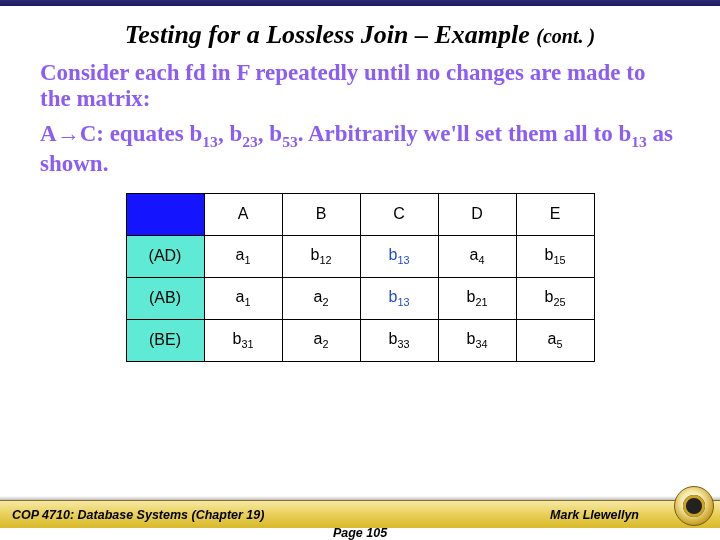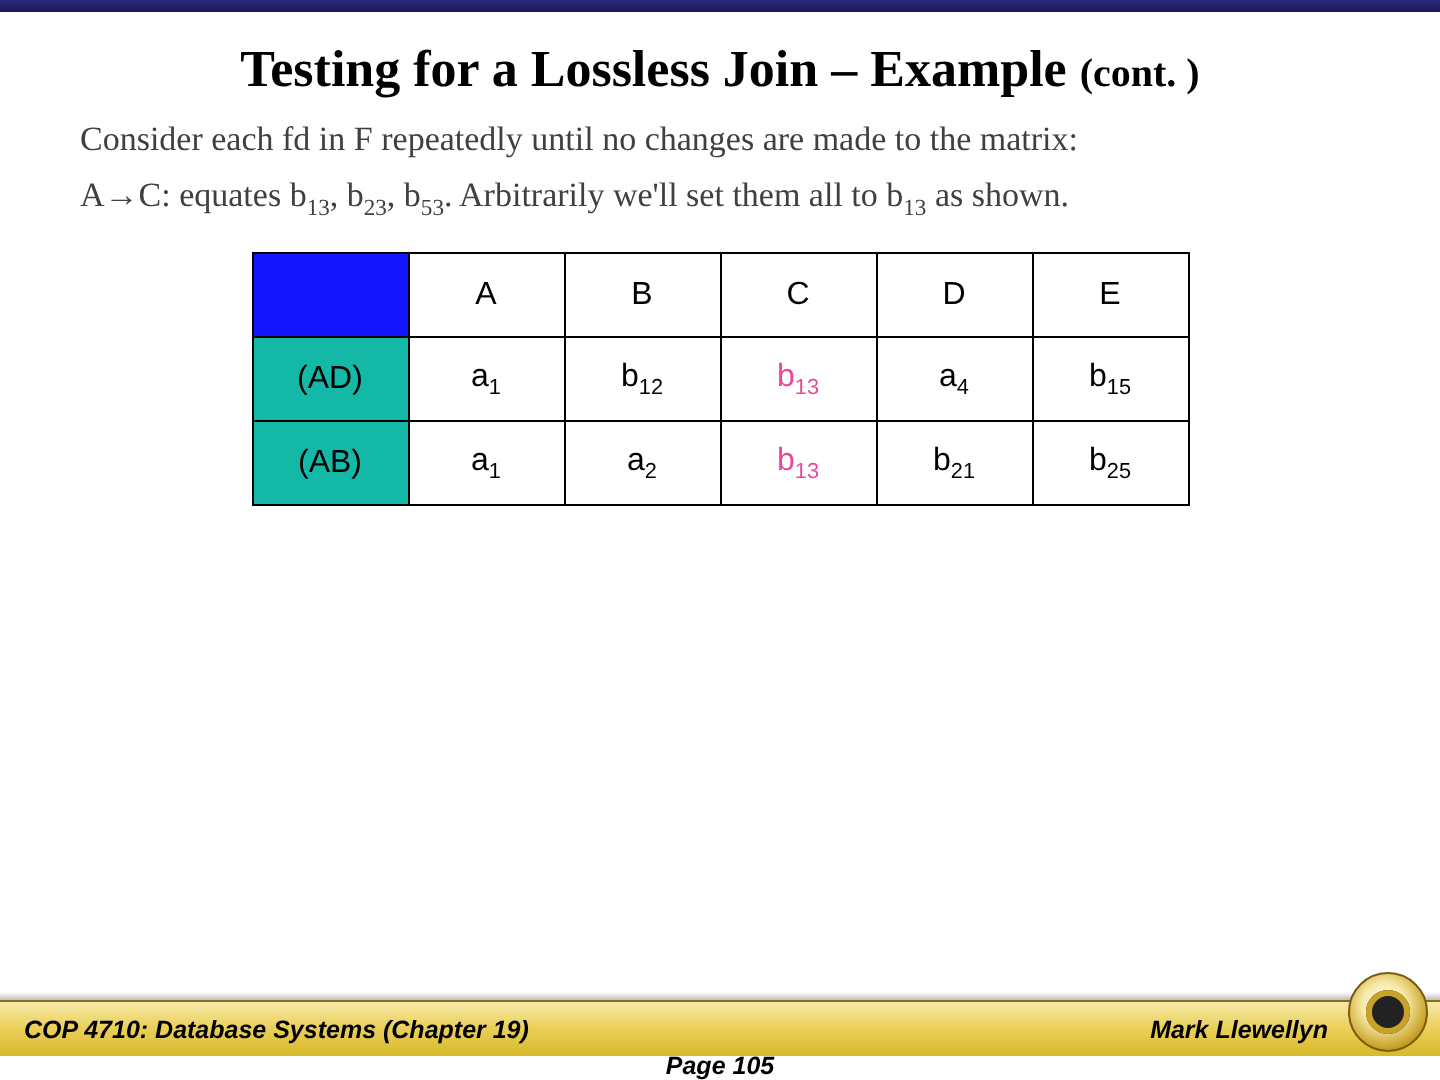--- a/index.html
+++ b/index.html
@@ -13,26 +13,28 @@
   }
   .topbar {
     height: 6px;
     background: linear-gradient(to bottom, #2a2a7a, #1a1a5a);
   }
   .title {
     font-size: 26px;
     text-align: center;
     margin: 14px 30px 10px 30px;
     color: #000;
+    font-style: italic;
   }
   .title .cont { font-size: 20px; }
   .p1, .p2 {
-    font-size: 17px;
+    font-size: 23px;
     margin: 8px 40px 0 40px;
-    color: #404040;
+    color: #8b5cf6;
+    font-weight: bold;
   }
   .p2 { margin-bottom: 16px; }
   sub { font-size: 0.68em; vertical-align: sub; }
   .arrow { font-family: Arial, sans-serif; }
   .tbl {
     border-collapse: collapse;
     margin: 0 auto;
     font-family: Arial, Helvetica, sans-serif;
     font-size: 16px;
   }
@@ -45,23 +47,23 @@
   }
   .tbl th.corner {
     background: #1414ff;
     border: 1px solid #000;
   }
   .tbl th.colh {
     background: #fff;
     font-weight: normal;
   }
   .tbl td.rowh {
-    background: #14b8a6;
+    background: #5eead4;
   }
-  .red { color: #ec4899; }
+  .red { color: #1d4ed8; }
   .footer {
     position: absolute;
     left: 0; right: 0; bottom: 0;
     height: 44px;
   }
   .footer .bar1 {
     height: 4px;
     background: linear-gradient(to bottom, rgba(0,0,0,0), rgba(0,0,0,0.25));
   }
   .footer .bar2 {
@@ -73,21 +75,21 @@
     font-family: Arial, Helvetica, sans-serif;
     font-size: 12.5px;
     font-weight: bold;
     font-style: italic;
     color: #000;
     padding: 0 12px;
     position: relative;
   }
   .footer .left { flex: 0 0 auto; }
   .footer .center { position: absolute; left: 50%; transform: translateX(-50%); margin-top: 36px; }
-  .footer .right { margin-left: auto; margin-right: 44px; }
+  .footer .right { margin-left: auto; margin-right: 69px; }
   .logo {
     position: absolute;
     right: 6px; bottom: 2px;
     width: 40px; height: 40px;
     border-radius: 50%;
     background: radial-gradient(circle at 45% 40%, #fff 0%, #f6e9a8 35%, #c9a227 70%, #7a5c10 100%);
     border: 1px solid #7a5c10;
     display: flex; align-items: center; justify-content: center;
   }
   .logo .inner {
@@ -133,20 +135,28 @@
         <td><span>b</span><sub>15</sub></td>
       </tr>
       <tr>
         <td class="rowh">(AB)</td>
         <td><span>a</span><sub>1</sub></td>
         <td><span>a</span><sub>2</sub></td>
         <td class="red"><span>b</span><sub>13</sub></td>
         <td><span>b</span><sub>21</sub></td>
         <td><span>b</span><sub>25</sub></td>
       </tr>
+      <tr>
+        <td class="rowh">(BE)</td>
+        <td><span>b</span><sub>31</sub></td>
+        <td><span>a</span><sub>2</sub></td>
+        <td><span>b</span><sub>33</sub></td>
+        <td><span>b</span><sub>34</sub></td>
+        <td><span>a</span><sub>5</sub></td>
+      </tr>
     </tbody>
 </table>
 
 <div class="footer">
   <div class="bar1"></div>
   <div class="bar2">
     <span class="left">COP 4710: Database Systems  (Chapter 19)</span>
     <span class="center">Page 105</span>
     <span class="right">Mark Llewellyn</span>
     <div class="logo">

